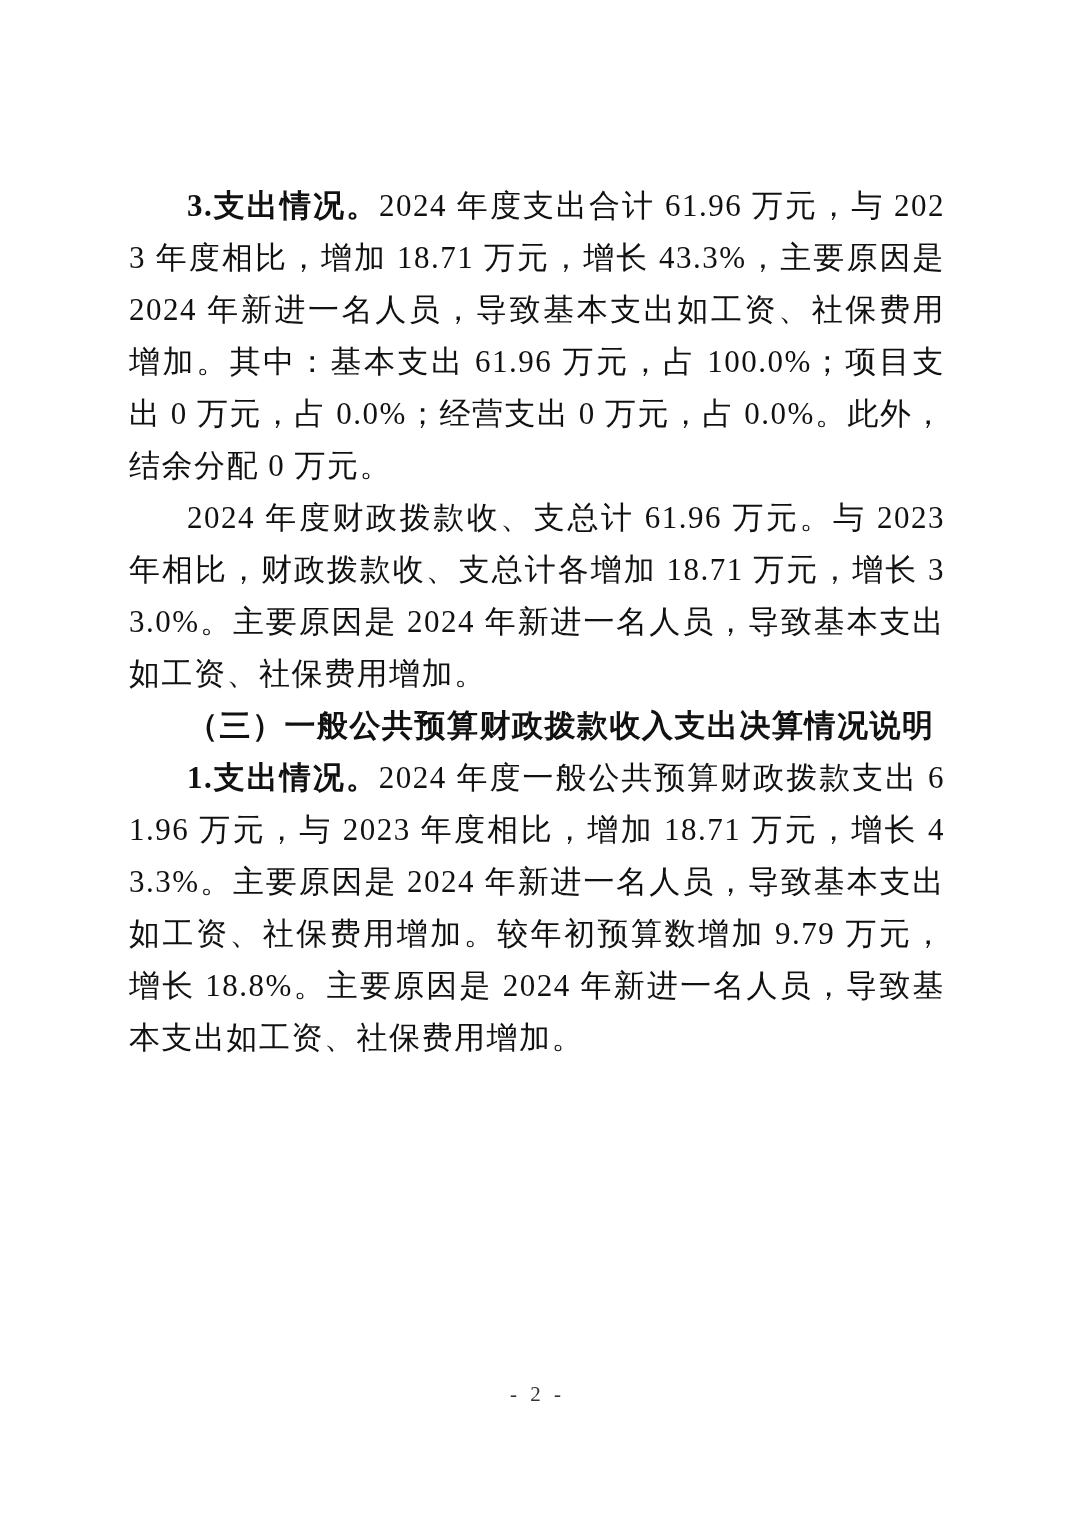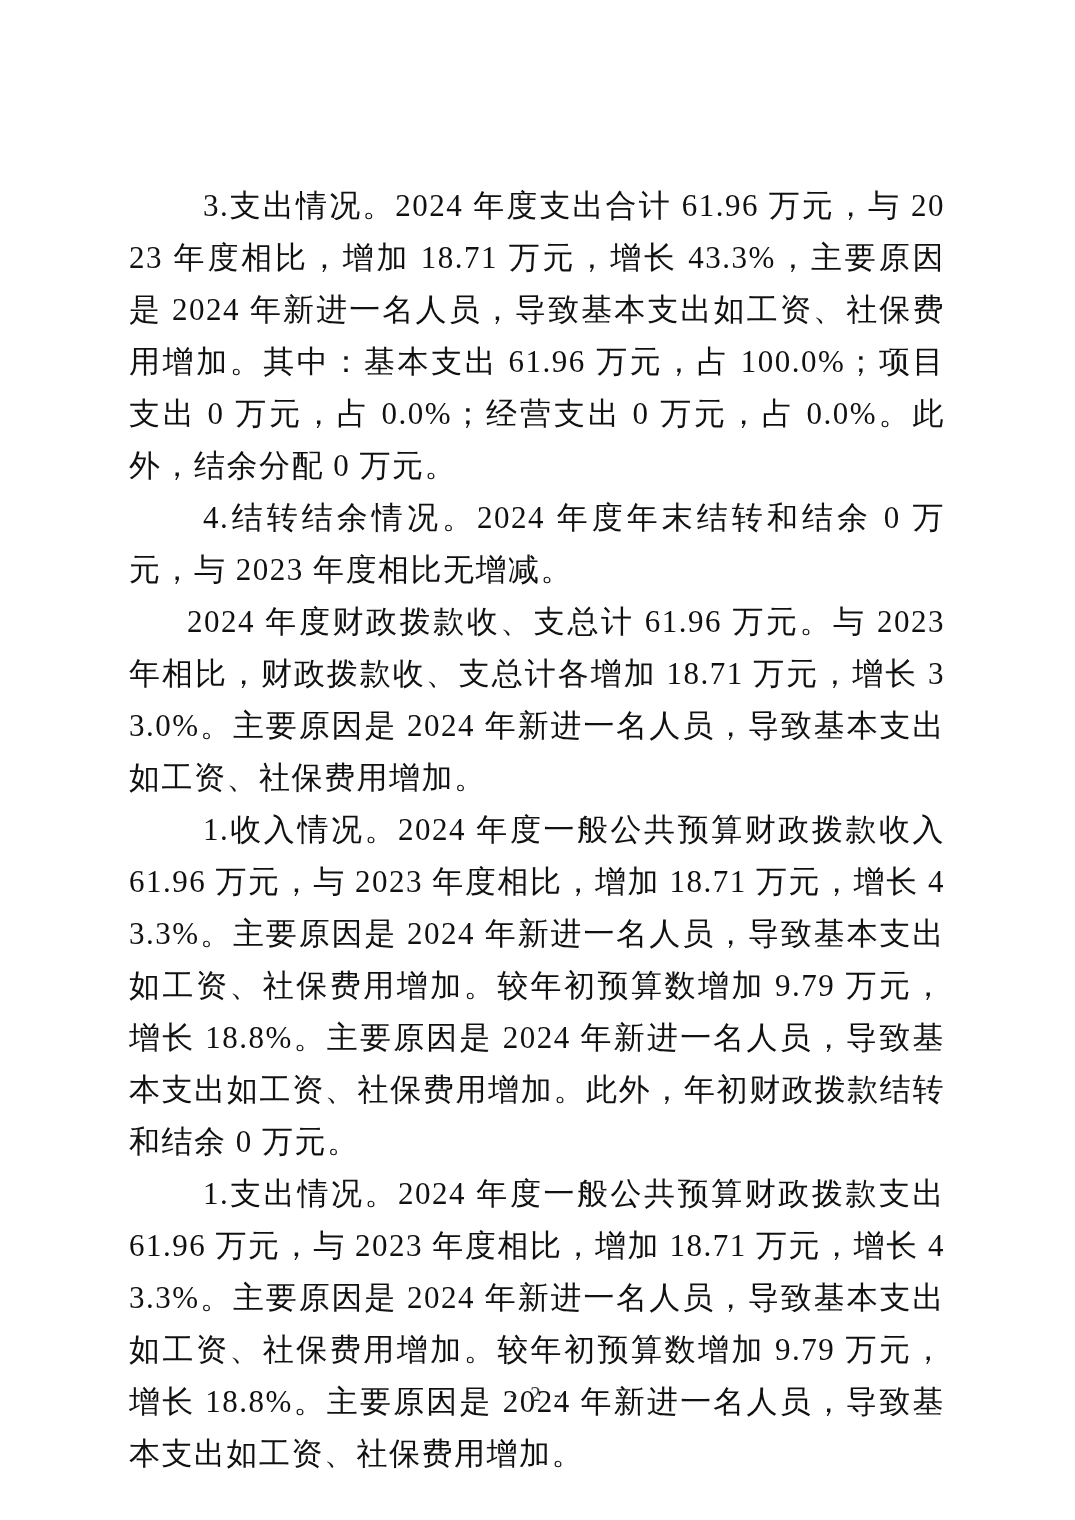--- a/index.html
+++ b/index.html
@@ -26,22 +26,21 @@
     font-size: 31px;
     line-height: 52px;
     text-align: justify;
     letter-spacing: 1.5px;
     word-break: break-all;
   }
   .indent {
     text-indent: 58px;
   }
   .lead {
-    font-weight: normal;
-    margin-left: 16px;
+    font-weight: bold;
   }
   .heading-bold {
     font-weight: bold;
   }
   .footer {
     position: absolute;
     top: 1382px;
     left: 0;
     width: 1075px;
     text-align: center;
@@ -50,25 +49,24 @@
     color: #333333;
   }
 </style>
 </head>
 <body>
 
 <div class="page">
 
   <p class="para indent"><span class="lead">3.支出情况。</span><span>2024 年度支出合计 61.96 万元，与 2023 年度相比，增加 18.71 万元，增长 43.3%，主要原因是 2024 年新进一名人员，导致基本支出如工资、社保费用增加。其中：基本支出 61.96 万元，占 100.0%；项目支出 0 万元，占 0.0%；经营支出 0 万元，占 0.0%。此外，结余分配 0 万元。</span></p>
 
-  <p class="para indent"><span class="lead">4.结转结余情况。</span><span>2024 年度年末结转和结余 0 万元，与 2023 年度相比无增减。</span></p>
 
 
   <p class="para indent">2024 年度财政拨款收、支总计 61.96 万元。与 2023 年相比，财政拨款收、支总计各增加 18.71 万元，增长 33.0%。主要原因是 2024 年新进一名人员，导致基本支出如工资、社保费用增加。</p>
 
+  <p class="para indent heading-bold">（三）一般公共预算财政拨款收入支出决算情况说明</p>
 
-  <p class="para indent"><span class="lead">1.收入情况。</span><span>2024 年度一般公共预算财政拨款收入 61.96 万元，与 2023 年度相比，增加 18.71 万元，增长 43.3%。主要原因是 2024 年新进一名人员，导致基本支出如工资、社保费用增加。较年初预算数增加 9.79 万元，增长 18.8%。主要原因是 2024 年新进一名人员，导致基本支出如工资、社保费用增加。此外，年初财政拨款结转和结余 0 万元。</span></p>
 
   <p class="para indent"><span class="lead">1.支出情况。</span><span>2024 年度一般公共预算财政拨款支出 61.96 万元，与 2023 年度相比，增加 18.71 万元，增长 43.3%。主要原因是 2024 年新进一名人员，导致基本支出如工资、社保费用增加。较年初预算数增加 9.79 万元，增长 18.8%。主要原因是 2024 年新进一名人员，导致基本支出如工资、社保费用增加。</span></p>
 
 </div>
 
 <div class="footer">- 2 -</div>
 
 </body></html>

